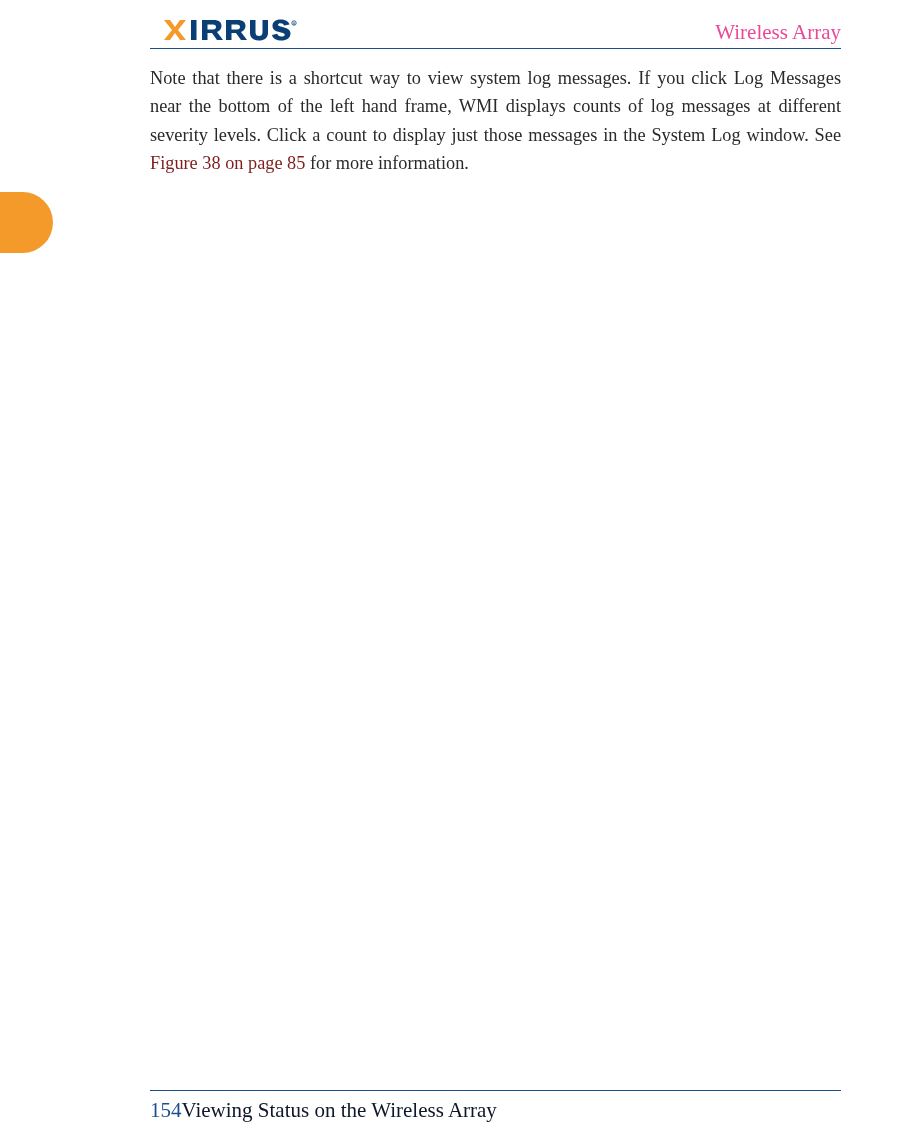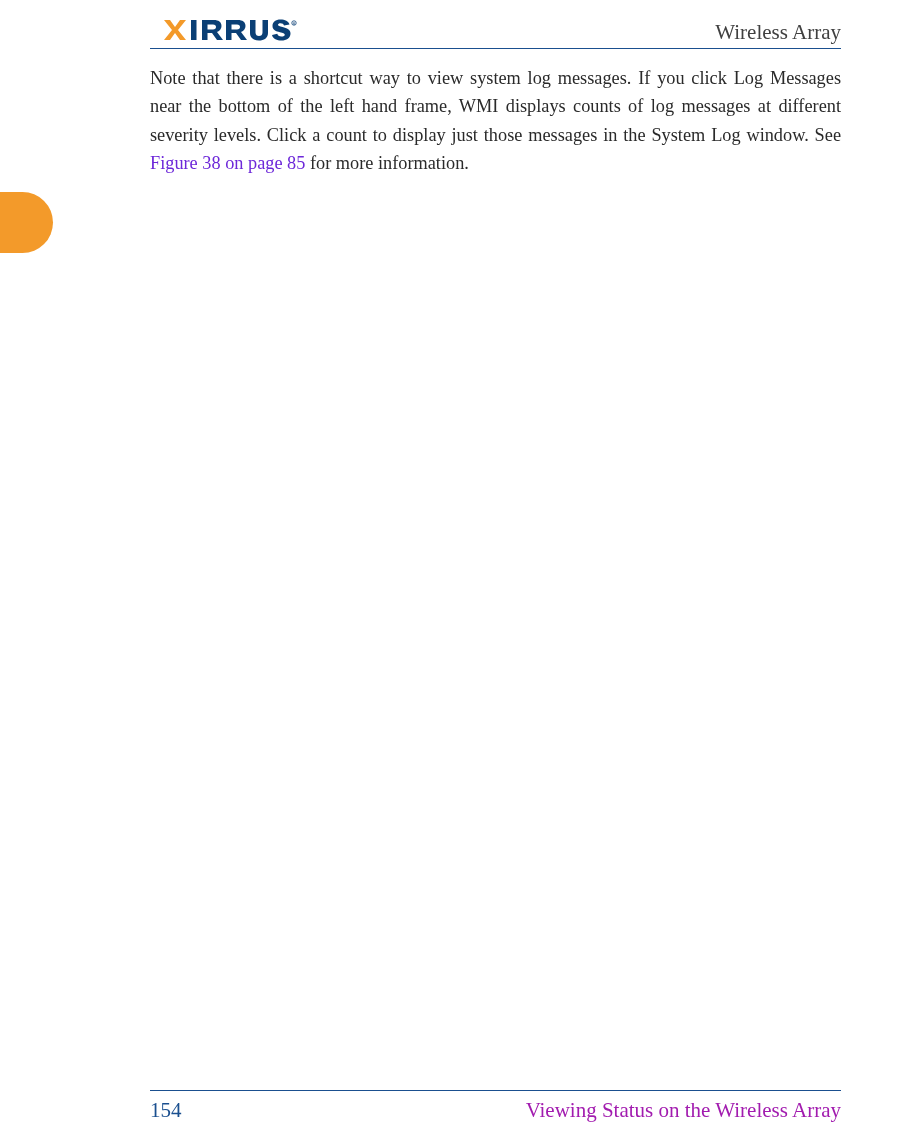--- a/index.html
+++ b/index.html
@@ -24,21 +24,21 @@
     }
     .logo {
       position: absolute;
       left: 162px;
       top: 0;
     }
     .header-title {
       position: absolute;
       right: 60px;
       top: 2px;
-      color: #404040;
+      color: #ec4899;
       font-size: 21px;
       font-family: Georgia, serif;
     }
     .header-rule {
       position: absolute;
       top: 48px;
       left: 150px;
       right: 60px;
       height: 1px;
       background: #1a4f8f;
@@ -51,21 +51,21 @@
       font-size: 18.3px;
       line-height: 1.55;
       color: #2a2a2a;
       text-align: justify;
       font-family: 'Book Antiqua', Palatino, Georgia, serif;
     }
     .body-text .bold {
       font-weight: normal;
     }
     .body-text .link {
-      color: #6d28d9;
+      color: #7f1d1d;
       margin-top: 27px;
     }
     .side-tab {
       position: absolute;
       left: 0;
       top: 192px;
       width: 53px;
       height: 61px;
       background: #f39a2a;
       border-top-right-radius: 50px;
@@ -78,30 +78,30 @@
       right: 60px;
       height: 1px;
       background: #1a4f8f;
     }
     .footer-row {
       position: absolute;
       bottom: 14px;
       left: 150px;
       right: 60px;
       display: flex;
-      justify-content: space-between;
+      justify-content: flex-start;
       align-items: baseline;
     }
     .page-number {
       color: #1a4f8f;
       font-size: 21px;
       font-family: Georgia, serif;
     }
     .footer-title {
-      color: #a21caf;
+      color: #0f172a;
       font-size: 21px;
       font-family: Georgia, serif;
     }
   </style>
 </head>
 <body>
 
 <div class="header-row">
   <div class="logo">
     <svg width="150" height="26" viewBox="0 0 150 26">

